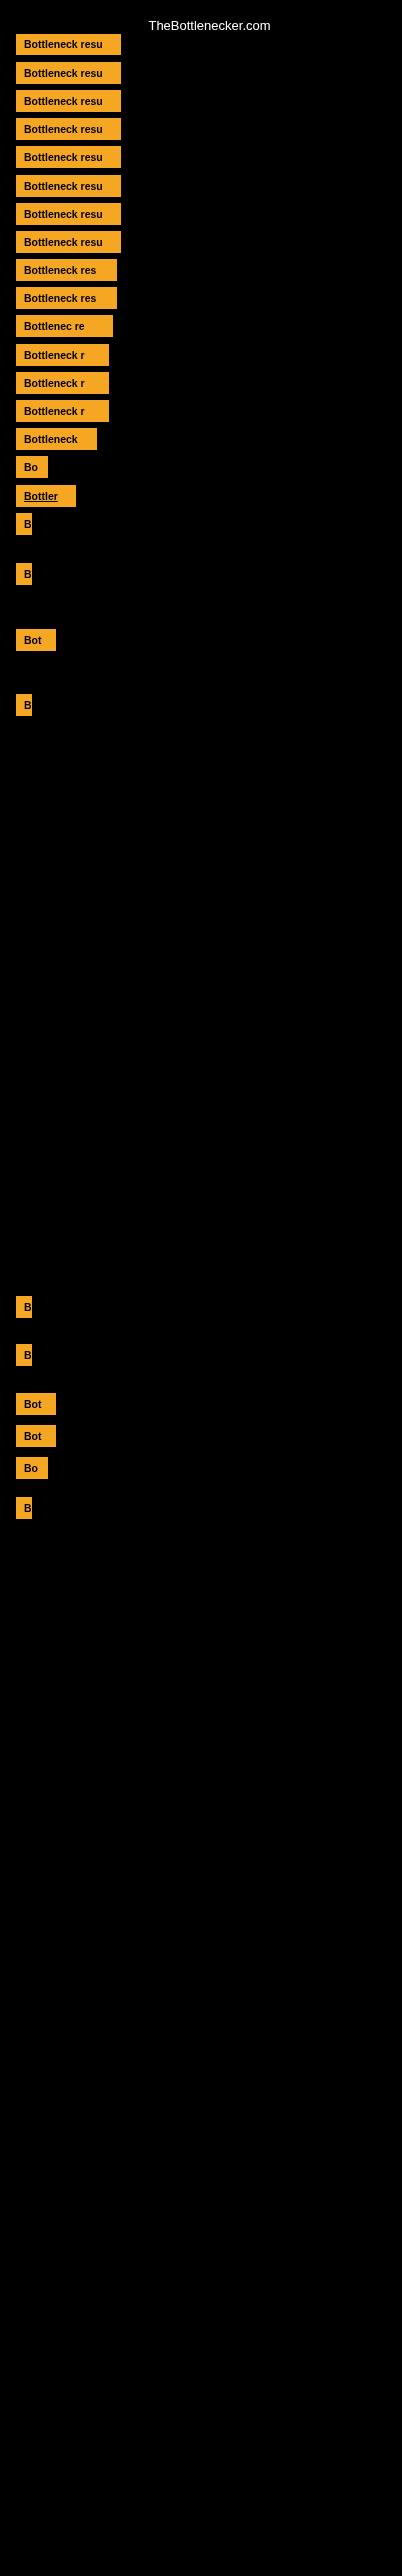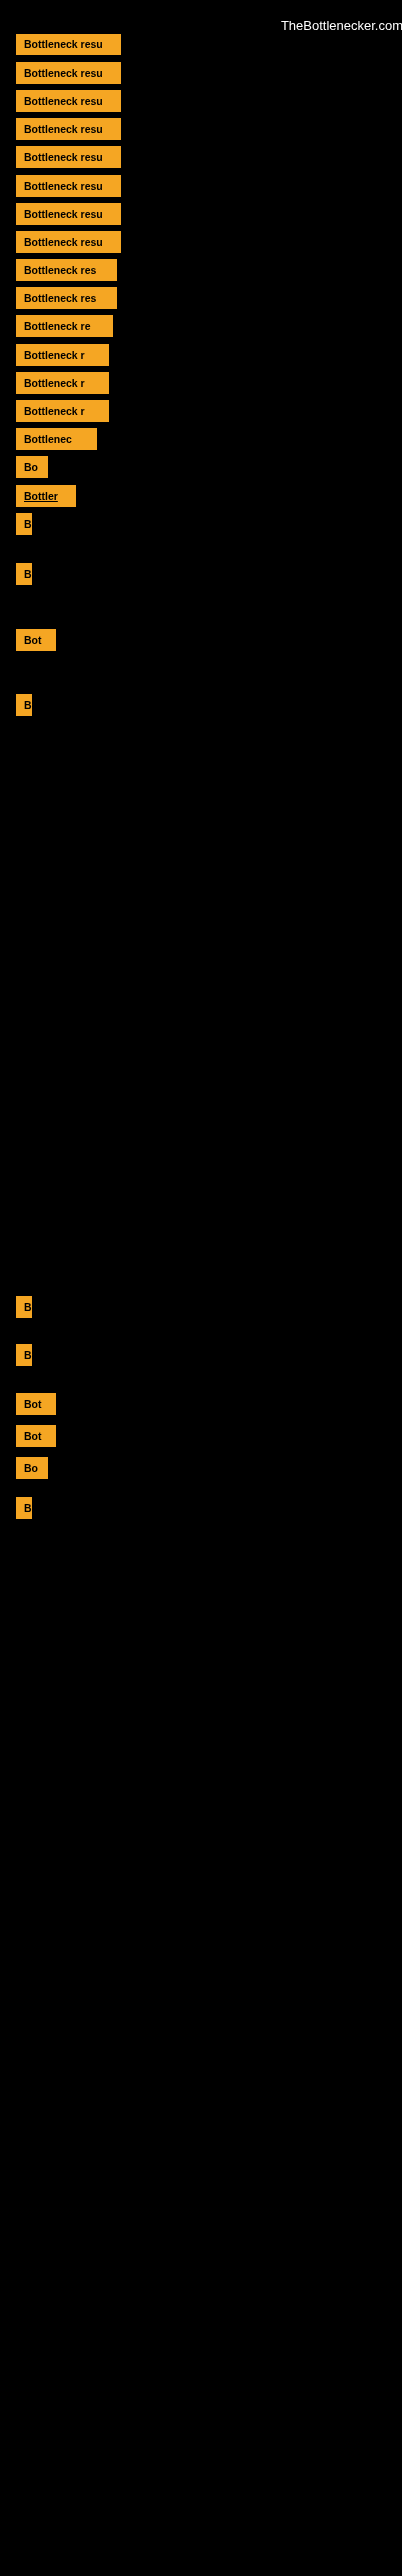--- a/index.html
+++ b/index.html
@@ -9,21 +9,21 @@
     }
     body {
       background-color: #000000;
       width: 403px;
       min-height: 2576px;
       font-family: Arial, sans-serif;
       position: relative;
     }
     .site-title {
       color: #ffffff;
-      text-align: right;
+      text-align: center;
       font-size: 13px;
       padding: 2px 0;
       width: 100%;
     }
     .bottleneck-button {
       background-color: #f5a623;
       color: #000000;
       border: none;
       padding: 4.8px 8px;
       font-size: 10.5px;
@@ -70,33 +70,33 @@
     <div class="btn-row" style="top: 215px; left: 0px;">
       <button class="bottleneck-button" style="width: 105px;">Bottleneck resu</button>
     </div>
     <div class="btn-row" style="top: 243px; left: 0px;">
       <button class="bottleneck-button" style="width: 101px;">Bottleneck res</button>
     </div>
     <div class="btn-row" style="top: 271px; left: 0px;">
       <button class="bottleneck-button" style="width: 101px;">Bottleneck res</button>
     </div>
     <div class="btn-row" style="top: 299px; left: 0px;">
-      <button class="bottleneck-button" style="width: 97px;">Bottleneck re</button>
+      <button class="bottleneck-button" style="width: 97px;">Bottlenec re</button>
     </div>
     <div class="btn-row" style="top: 328px; left: 0px;">
       <button class="bottleneck-button" style="width: 93px;">Bottleneck r</button>
     </div>
     <div class="btn-row" style="top: 356px; left: 0px;">
       <button class="bottleneck-button" style="width: 93px;">Bottleneck r</button>
     </div>
     <div class="btn-row" style="top: 384px; left: 0px;">
       <button class="bottleneck-button" style="width: 93px;">Bottleneck r</button>
     </div>
     <div class="btn-row" style="top: 412px; left: 0px;">
-      <button class="bottleneck-button" style="width: 81px;">Bottlenec</button>
+      <button class="bottleneck-button" style="width: 81px;">Bottleneck</button>
     </div>
     <div class="btn-row" style="top: 440px; left: 0px;">
       <button class="bottleneck-button" style="width: 32px;">Bo</button>
     </div>
     <div class="btn-row" style="top: 469px; left: 0px; text-decoration: underline;">
       <button class="bottleneck-button" style="width: 60px;">Bottler</button>
     </div>
     <div class="btn-row" style="top: 497px; left: 0px;">
       <button class="bottleneck-button" style="width: 16px;">B</button>
     </div>

